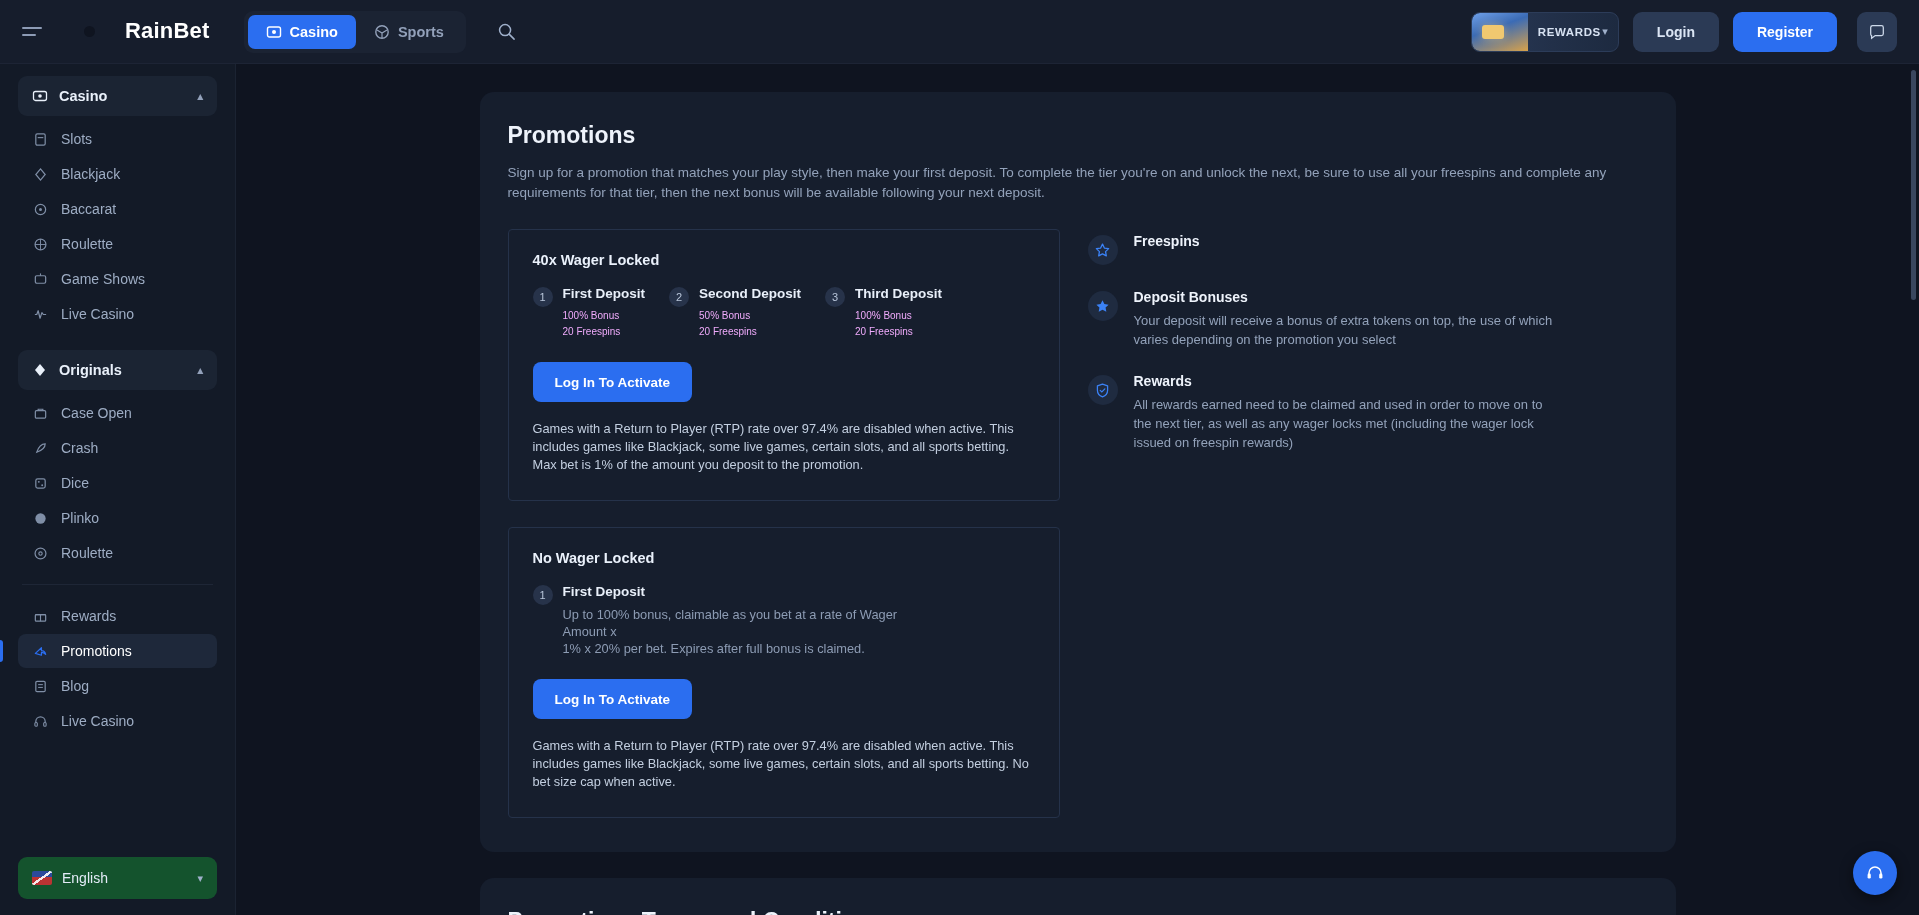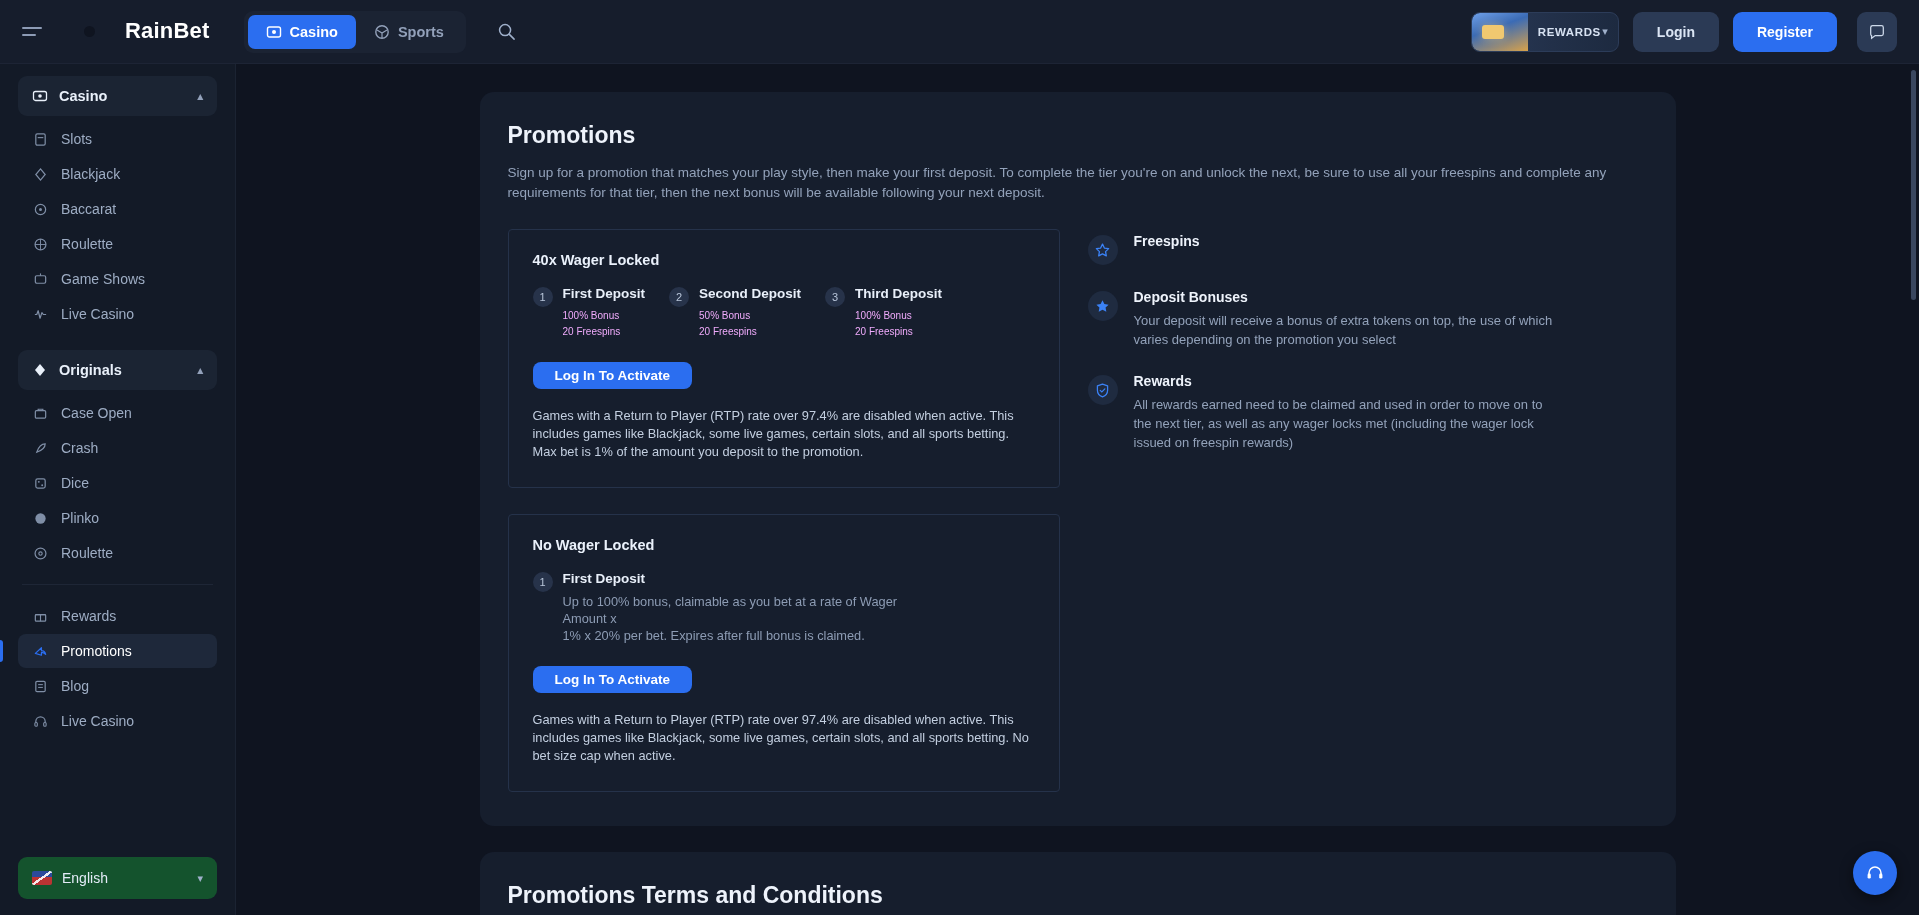--- a/index.html
+++ b/index.html
@@ -155,21 +155,21 @@
     width: 20px; height: 20px; border-radius: 50%; background: #27334a;
     color: #b9c6da; font-size: 11px; display: flex; align-items: center; justify-content: center;
     flex: none; margin-top: 1px;
   }
   .dep-name { font-size: 13.5px; font-weight: 600; color: #e9f0fa; margin-bottom: 7px; }
   .dep-line { font-size: 10px; color: #f0abfc; line-height: 16px; }
   .dep-wide { max-width: 400px; }
   .dep-wide .dep-line { color: #8d9cb4; font-size: 12.8px; line-height: 17px; }
 
   .btn-activate {
-    margin-top: 22px; height: 27px; background: #2b6ef0; color: #fff;
+    margin-top: 22px; height: 40px; background: #2b6ef0; color: #fff;
     border-radius: 8px; font-size: 13.5px; font-weight: 600;
     display: inline-flex; align-items: center; justify-content: center; padding: 0 22px; cursor: pointer;
   }
   .fine { margin-top: 18px; font-size: 12.8px; line-height: 18px; color: #c3cfe0; max-width: 500px; font-weight: 500;}
 
   .feature { display: flex; gap: 16px; margin-bottom: 24px; }
   .feat-ic {
     width: 30px; height: 30px; border-radius: 50%; background: #1f2b40;
     display: flex; align-items: center; justify-content: center; flex: none; margin-top: 2px;
   }

